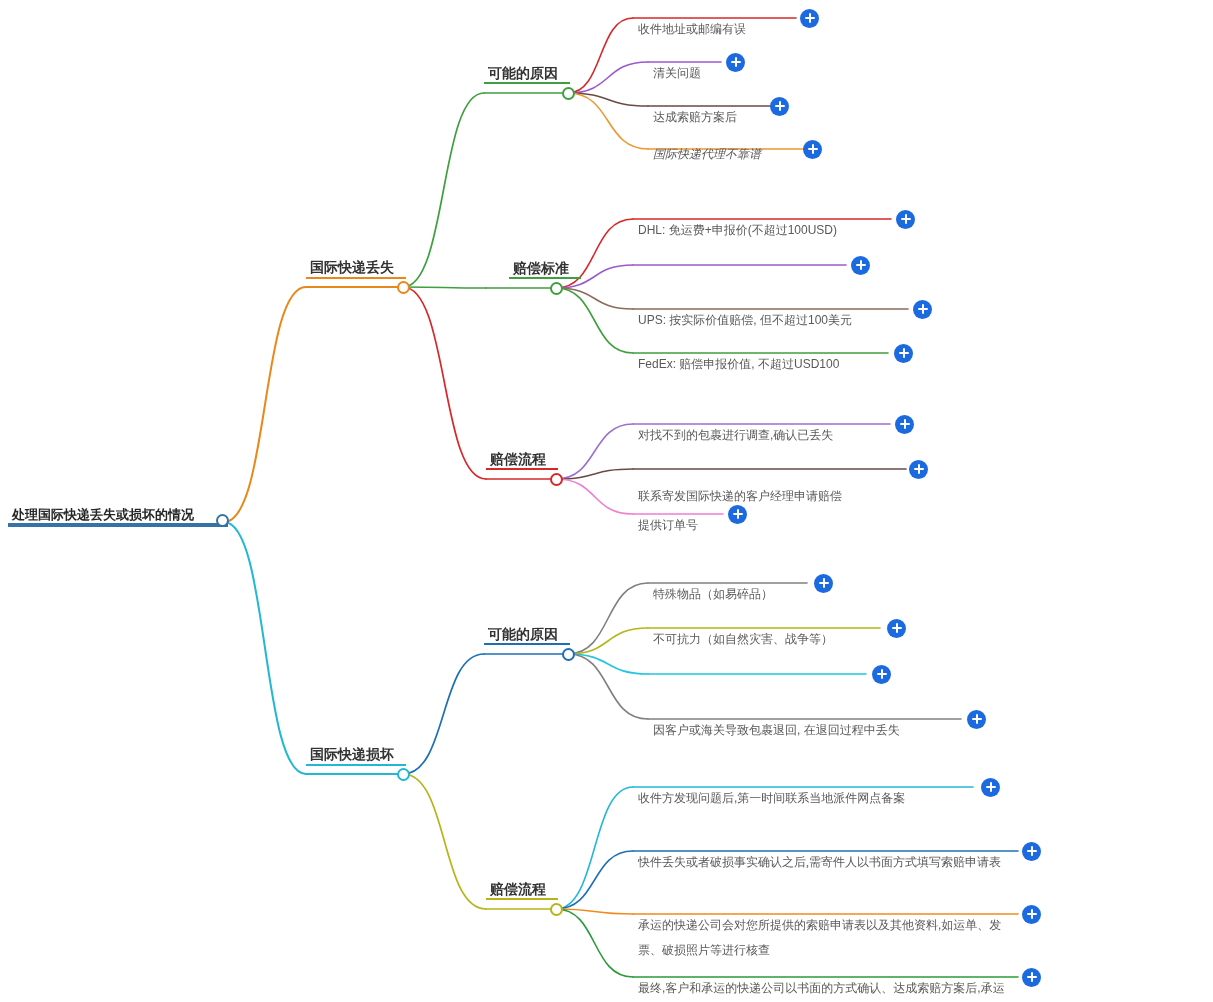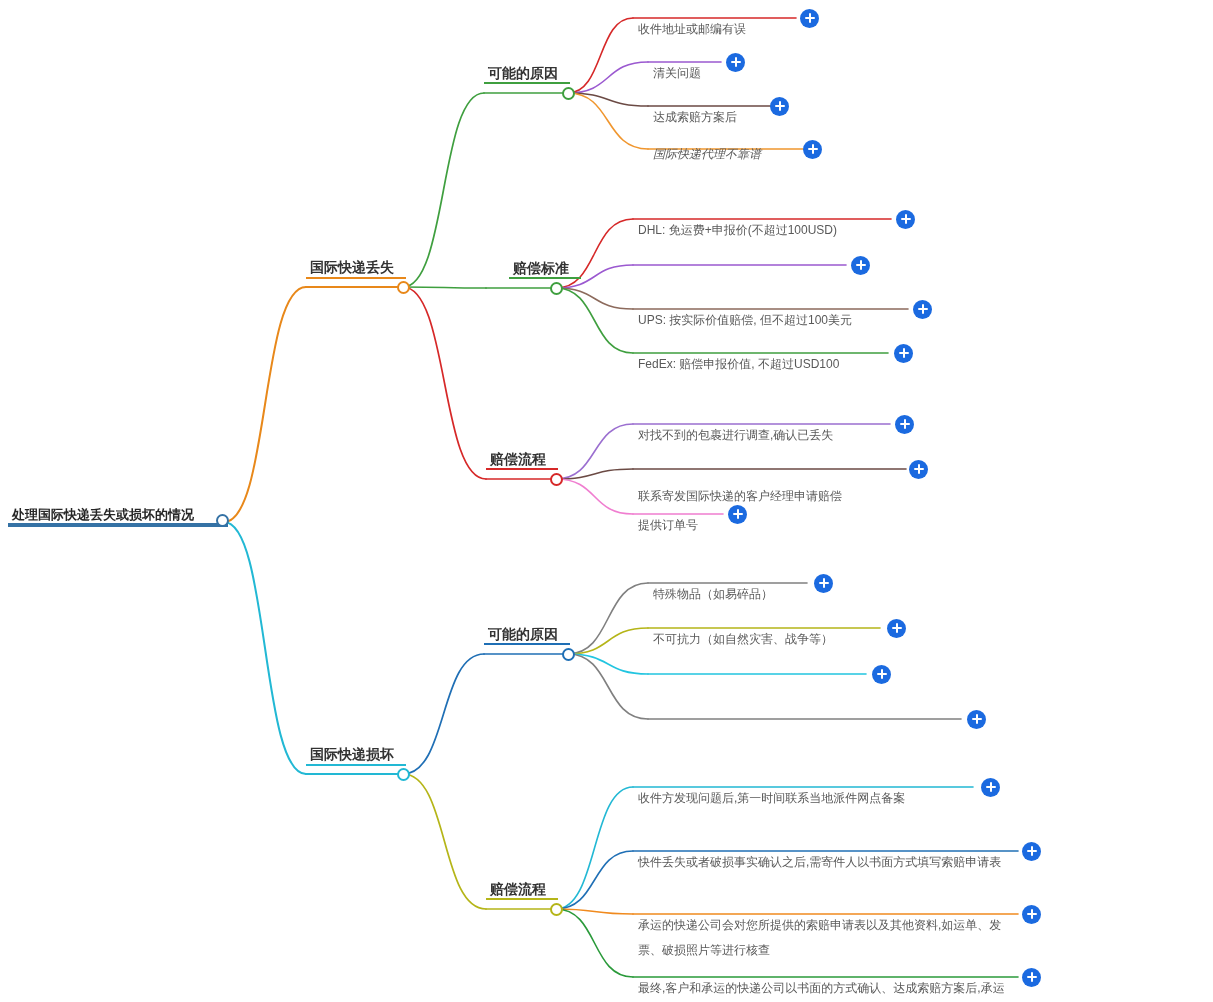--- a/index.html
+++ b/index.html
@@ -258,31 +258,34 @@
     <div class="node-handle" style="left: 561.5px; top: 647.5px; border-color: rgb(31, 111, 181);"></div>
     <div class="node node-leaf" style="left: 648px; width: 159px; top: 582px;">
       <div class="node-text">特殊物品（如易碎品）</div>
     </div>
     <div class="plus-btn" style="left: 814px; top: 573.5px; background: rgb(27, 106, 224);"></div>
     <div class="node node-leaf" style="left: 648px; width: 232px; top: 627px;">
       <div class="node-text">不可抗力（如自然灾害、战争等）</div>
     </div>
     <div class="plus-btn" style="left: 887px; top: 618.5px; background: rgb(27, 106, 224);"></div>
     <div class="plus-btn" style="left: 872px; top: 664.5px; background: rgb(27, 106, 224);"></div>
+    <div class="node node-leaf" style="left: 648px; width: 313px; top: 718px;">
+      <div class="node-text">因客户或海关导致包裹退回, 在退回过程中丢失</div>
+    </div>
     <div class="plus-btn" style="left: 967px; top: 709.5px; background: rgb(27, 106, 224);"></div>
     <div class="node node-sub" style="left: 486px; top: 880px; width: 72px;">
       <div class="node-text">赔偿流程</div>
       <div class="node-underline" style="background: rgb(181, 181, 24);"></div>
     </div>
     <div class="node-handle" style="left: 549.5px; top: 902.5px; border-color: rgb(181, 181, 24);"></div>
     <div class="node node-leaf" style="left: 633px; width: 340px; top: 786px;">
       <div class="node-text">收件方发现问题后,第一时间联系当地派件网点备案</div>
     </div>
     <div class="plus-btn" style="left: 981px; top: 777.5px; background: rgb(27, 106, 224);"></div>
-    <div class="node node-leaf wrap" style="left: 633px; width: 385px; top: 850px;">
+    <div class="node node-leaf wrap" style="left: 633px; width: 385px; top: 850px; font-family: Liberation Serif, serif;">
       <div class="node-text">快件丢失或者破损事实确认之后,需寄件人以书面方式填写索赔申请表</div>
     </div>
     <div class="plus-btn" style="left: 1022px; top: 841.5px; background: rgb(27, 106, 224);"></div>
     <div class="node node-leaf wrap" style="left: 633px; width: 385px; top: 913px;">
       <div class="node-text">承运的快递公司会对您所提供的索赔申请表以及其他资料,如运单、发票、破损照片等进行核查</div>
     </div>
     <div class="plus-btn" style="left: 1022px; top: 904.5px; background: rgb(27, 106, 224);"></div>
     <div class="node node-leaf wrap" style="left: 633px; width: 385px; top: 976px;">
       <div class="node-text">最终,客户和承运的快递公司以书面的方式确认、达成索赔方案后,承运的快递公司向客户支付索赔款项</div>
     </div>

